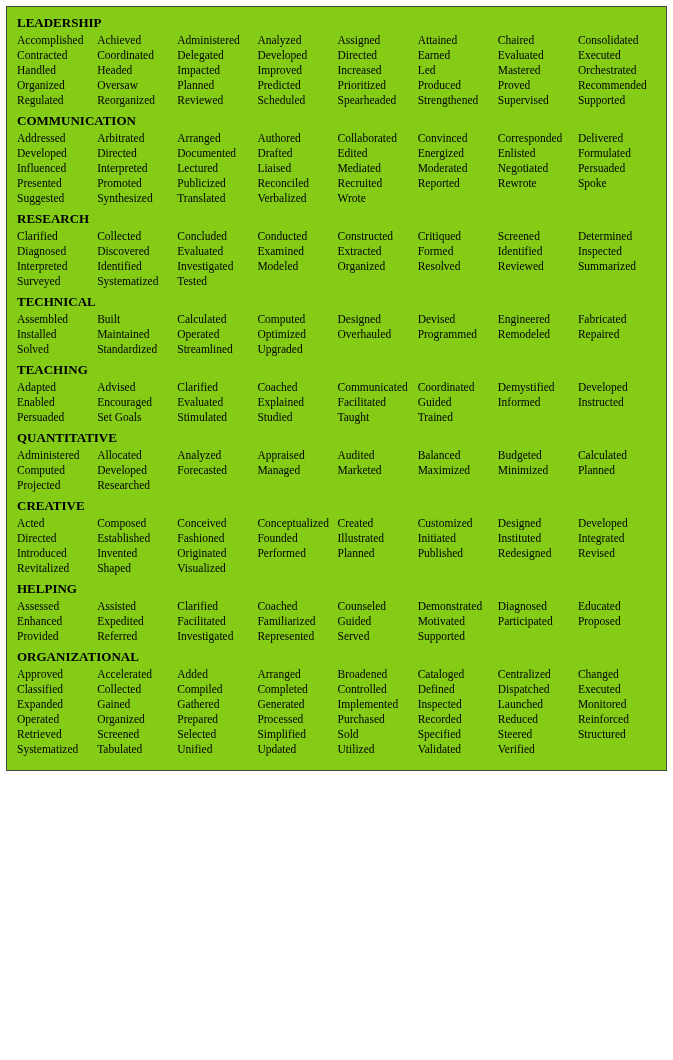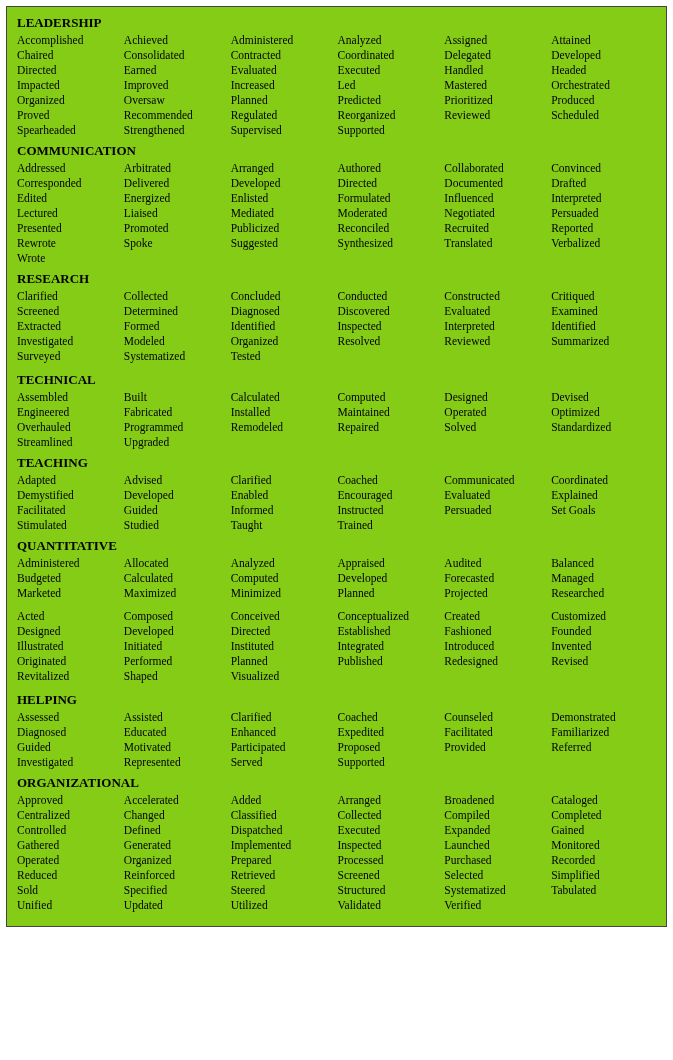--- a/index.html
+++ b/index.html
@@ -20,21 +20,21 @@
       font-weight: bold;
       font-size: 13px;
       margin-bottom: 2px;
       margin-top: 6px;
     }
     .section-title:first-child {
       margin-top: 0;
     }
     .words-grid {
       display: grid;
-      grid-template-columns: repeat(6, 1fr);
+      grid-template-columns: repeat(8, 1fr);
       row-gap: 1px;
       column-gap: 2px;
       margin-bottom: 6px;
     }
     .word {
       font-size: 11.5px;
       padding: 1px 0;
       white-space: nowrap;
     }
     .section-block {
@@ -254,20 +254,21 @@
           <div class="word">Researched</div>
           <div class="word"></div>
           <div class="word"></div>
           <div class="word"></div>
           <div class="word"></div>
           <div class="word"></div>
           <div class="word"></div>
         </div>
       </div>
       <div class="section-block">
+        <div class="section-title">CREATIVE</div>
         <div class="words-grid">
           <div class="word">Acted</div>
           <div class="word">Composed</div>
           <div class="word">Conceived</div>
           <div class="word">Conceptualized</div>
           <div class="word">Created</div>
           <div class="word">Customized</div>
           <div class="word">Designed</div>
           <div class="word">Developed</div>
           <div class="word">Directed</div>

